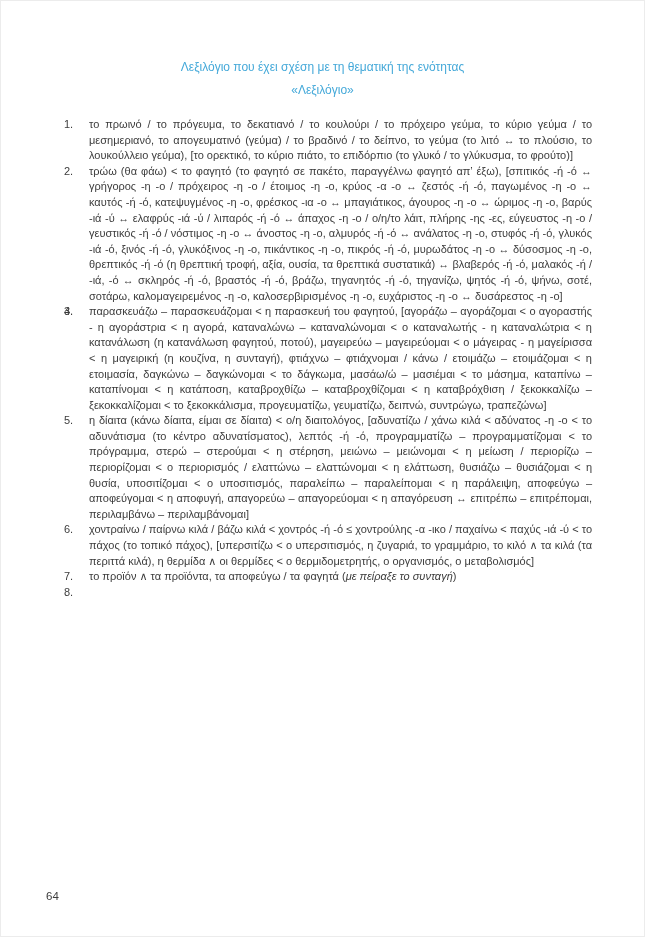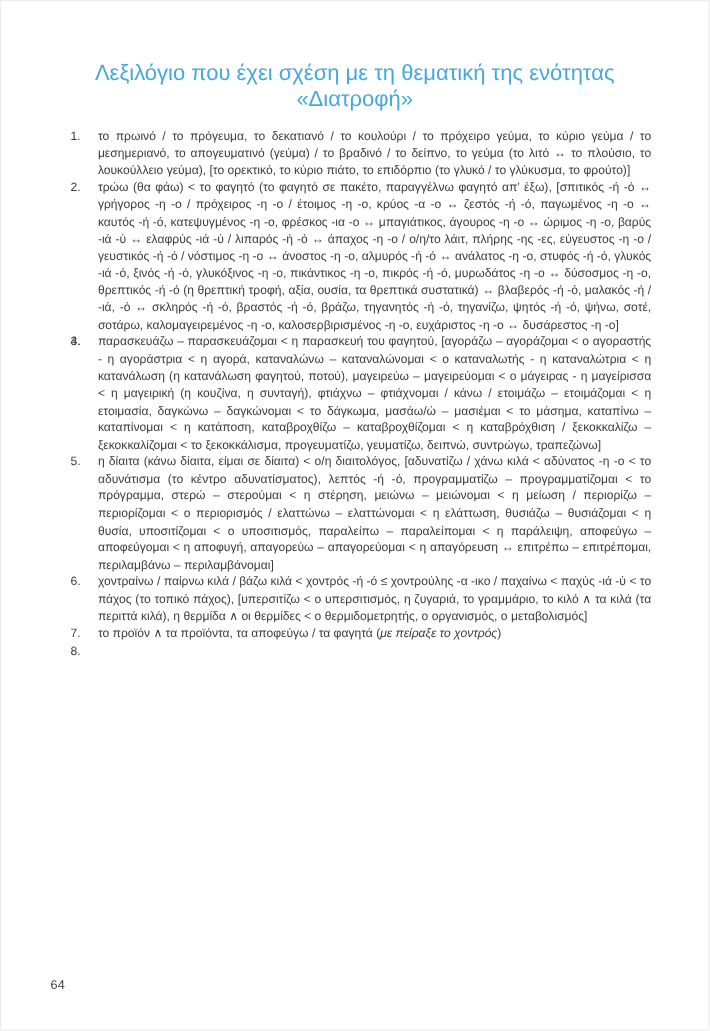--- a/index.html
+++ b/index.html
@@ -13,21 +13,21 @@
     position: relative;
     width: 645px; height: 937px;
     box-sizing: border-box;
     background: #ffffff;
     border: 1px solid #ececec;
     overflow: hidden;
   }
   .title {
     margin: 55px 50px 15px 50px;
     text-align: center;
-    font-size: 20px;
+    font-size: 12px;
     font-weight: normal;
     line-height: 23px;
     color: #45a9d9;
   }
   .title-line { display: block; }
   .vocab-list {
     margin: 0;
     padding: 0 52px 0 63px;
     list-style: none;
   }
@@ -51,21 +51,21 @@
     color: #3c3c3c;
   }
 </style>
 </head>
 <body>
 
 <div class="page">
 
   <h1 class="title" style="color: rgb(69, 169, 217);">
     <span class="title-line">Λεξιλόγιο που έχει σχέση με τη θεματική της ενότητας</span>
-    <span class="title-line">«Διατροφή»</span>
+    <span class="title-line">«Λεξιλόγιο»</span>
   </h1>
 
   <ol class="vocab-list">
     <li class="vocab-item">
       <span class="num">1.</span>
       <span class="item-text">το πρωινό / το πρόγευμα, το δεκατιανό / το κουλούρι / το πρόχειρο γεύμα, το κύριο γεύμα / το μεσημεριανό, το απογευματινό (γεύμα) / το βραδινό / το δείπνο, το γεύμα (το λιτό ↔ το πλούσιο, το λουκούλλειο γεύμα), [το ορεκτικό, το κύριο πιάτο, το επιδόρπιο (το γλυκό / το γλύκυσμα, το φρούτο)]</span>
     </li>
     <li class="vocab-item">
       <span class="num">2.</span>
       <span class="item-text">τρώω (θα φάω) &lt; το φαγητό (το φαγητό σε πακέτο, παραγγέλνω φαγητό απ’ έξω), [σπιτικός -ή -ό ↔ γρήγορος -η -ο / πρόχειρος -η -ο / έτοιμος -η -ο, κρύος -α -ο ↔ ζεστός -ή -ό, παγωμένος -η -ο ↔ καυτός -ή -ό, κατεψυγμένος -η -ο, φρέσκος -ια -ο ↔ μπαγιάτικος, άγουρος -η -ο ↔ ώριμος -η -ο, βαρύς -ιά -ύ ↔ ελαφρύς -ιά -ύ / λιπαρός -ή -ό ↔ άπαχος -η -ο / ο/η/το λάιτ, πλήρης -ης -ες, εύγευστος -η -ο / γευστικός -ή -ό / νόστιμος -η -ο ↔ άνοστος -η -ο, αλμυρός -ή -ό ↔ ανάλατος -η -ο, στυφός -ή -ό, γλυκός -ιά -ό, ξινός -ή -ό, γλυκόξινος -η -ο, πικάντικος -η -ο, πικρός -ή -ό, μυρωδάτος -η -ο ↔ δύσοσμος -η -ο, θρεπτικός -ή -ό (η θρεπτική τροφή, αξία, ουσία, τα θρεπτικά συστατικά) ↔ βλαβερός -ή -ό, μαλακός -ή / -ιά, -ό ↔ σκληρός -ή -ό, βραστός -ή -ό, βράζω, τηγανητός -ή -ό, τηγανίζω, ψητός -ή -ό, ψήνω, σοτέ, σοτάρω, καλομαγειρεμένος -η -ο, καλοσερβιρισμένος -η -ο, ευχάριστος -η -ο ↔ δυσάρεστος -η -ο]</span>
@@ -80,21 +80,21 @@
     <li class="vocab-item">
       <span class="num">5.</span>
       <span class="item-text">η δίαιτα (κάνω δίαιτα, είμαι σε δίαιτα) &lt; ο/η διαιτολόγος, [αδυνατίζω / χάνω κιλά &lt; αδύνατος -η -ο &lt; το αδυνάτισμα (το κέντρο αδυνατίσματος), λεπτός -ή -ό, προγραμματίζω – προγραμματίζομαι &lt; το πρόγραμμα, στερώ – στερούμαι &lt; η στέρηση, μειώνω – μειώνομαι &lt; η μείωση / περιορίζω – περιορίζομαι &lt; ο περιορισμός / ελαττώνω – ελαττώνομαι &lt; η ελάττωση, θυσιάζω – θυσιάζομαι &lt; η θυσία, υποσιτίζομαι &lt; ο υποσιτισμός, παραλείπω – παραλείπομαι &lt; η παράλειψη, αποφεύγω – αποφεύγομαι &lt; η αποφυγή, απαγορεύω – απαγορεύομαι &lt; η απαγόρευση ↔ επιτρέπω – επιτρέπομαι, περιλαμβάνω – περιλαμβάνομαι]</span>
     </li>
     <li class="vocab-item">
       <span class="num">6.</span>
       <span class="item-text">χοντραίνω / παίρνω κιλά / βάζω κιλά &lt; χοντρός -ή -ό ≤ χοντρούλης -α -ικο / παχαίνω &lt; παχύς -ιά -ύ &lt; το πάχος (το τοπικό πάχος), [υπερσιτίζω &lt; ο υπερσιτισμός, η ζυγαριά, το γραμμάριο, το κιλό ∧ τα κιλά (τα περιττά κιλά), η θερμίδα ∧ οι θερμίδες &lt; ο θερμιδομετρητής, ο οργανισμός, ο μεταβολισμός]</span>
     </li>
     <li class="vocab-item">
       <span class="num">7.</span>
-      <span class="item-text">το προϊόν ∧ τα προϊόντα, τα αποφεύγω / τα φαγητά (</span><span class="item-italic">με πείραξε το χοντρός</span><span class="item-text">)</span>
+      <span class="item-text">το προϊόν ∧ τα προϊόντα, τα αποφεύγω / τα φαγητά (</span><span class="item-italic">με πείραξε το συνταγή</span><span class="item-text">)</span>
     </li>
     <li class="vocab-item">
       <span class="num">8.</span>
     </li>
   </ol>
 
   <div class="page-number">64</div>
 
 </div>
 

